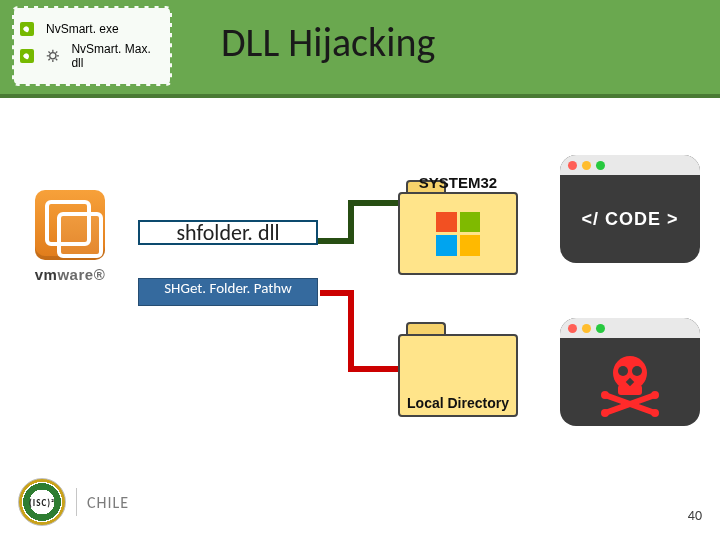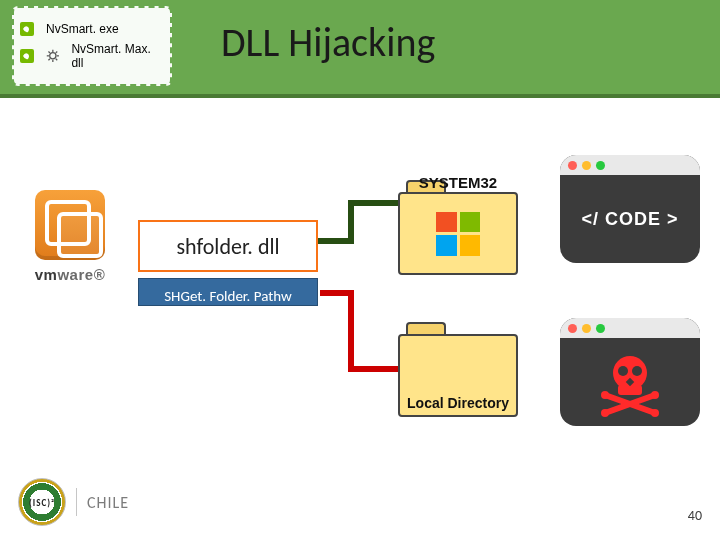--- a/index.html
+++ b/index.html
@@ -87,36 +87,36 @@
     font-weight:700;
   }
   .vm-word b { color:#3a3a3a; font-weight:700; }
 
   
   .shfolder {
     position: absolute;
     left: 138px;
     top: 220px;
     width: 180px;
-    height: 52px;
-    border: 2px solid #f97316;
+    height: 25px;
+    border: 2px solid #0c4a6e;
     background: #fff;
     display:flex; align-items:center; justify-content:center;
     font-size: 22px;
     color:#222;
   }
   .shfunc {
     position: absolute;
     left: 138px;
     top: 278px;
     width: 180px;
     height: 28px;
     background: #356a9e;
     color: #fff;
-    display:flex; align-items:flex-end; justify-content:center;
+    display:flex; align-items:flex-start; justify-content:center;
     font-size: 15px;
     border: 1px solid #264d72;
   }
 
   
   .folder {
     position: absolute;
     width: 120px;
     height: 95px;
   }

